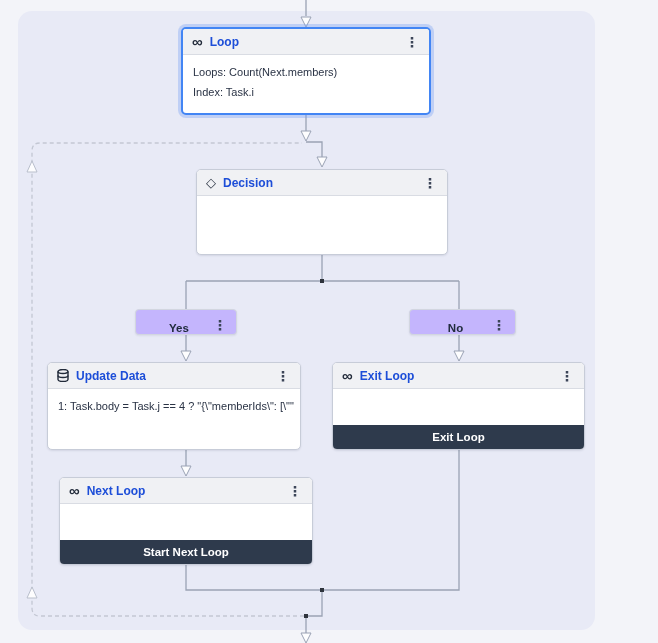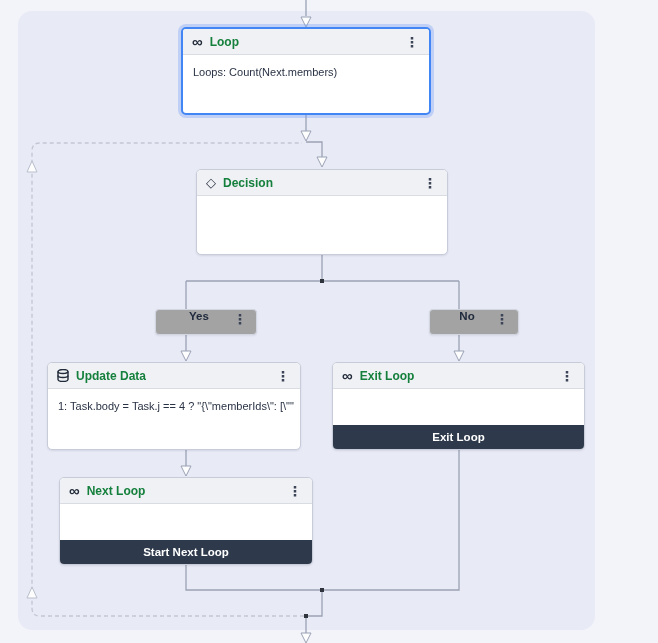--- a/index.html
+++ b/index.html
@@ -31,51 +31,51 @@
     display:flex;align-items:center;gap:7px;height:25px;
     background:#f0f1f4;border-bottom:1px solid #d9dce3;
     border-radius:4px 4px 0 0;padding:0 9px;
   }
   .node.selected .node-header{border-radius:3px 3px 0 0;}
   .hdr-icon{
     color:#222b3a;font-size:15px;line-height:1;font-weight:bold;
     display:flex;align-items:center;
   }
   .hdr-icon.diamond{font-size:13px;font-weight:normal;}
-  .node-title{font-weight:bold;font-size:12px;color:#15803d;}
+  .node-title{font-weight:bold;font-size:12px;color:#1d4ed8;}
   .kebab{
     margin-left:auto;color:#3c4558;font-size:14px;line-height:1;
     font-weight:bold;cursor:pointer;padding:2px 1px;
   }
   .node-body{
     padding:7px 10px;font-size:11px;color:#2a3345;line-height:20px;
     white-space:nowrap;overflow:hidden;
   }
   .node-footer{
     position:absolute;left:0;right:0;bottom:0;height:24px;
     background:#2e3a4c;color:#ffffff;font-weight:bold;font-size:11.5px;
     display:flex;align-items:center;justify-content:center;
     border-radius:0 0 4px 4px;cursor:pointer;
   }
   .branch{
-    position:absolute;z-index:2;background:#a3a3a3;
+    position:absolute;z-index:2;background:#c4b5fd;
     border:1px solid #d2d6e0;border-radius:4px;height:26px;
     box-shadow:0 1px 2px rgba(30,40,70,0.08);
-    display:flex;align-items:flex-start;box-sizing:border-box;margin-left:20px;
+    display:flex;align-items:flex-end;box-sizing:border-box;
   }
   .branch .branch-text{
     flex:1;text-align:center;font-weight:bold;font-size:11.5px;color:#202b3d;
     padding-left:10px;
   }
   .branch .kebab{margin-left:0;margin-right:8px;}
   
   #loop-node{left:181px;top:27px;width:250px;height:88px;}
   #decision-node{left:196px;top:169px;width:252px;height:86px;}
   #yes-branch{left:135px;top:309px;width:102px;}
-  #no-branch{left:409px;top:309px;width:90px;}
+  #no-branch{left:409px;top:309px;width:107px;}
   #update-data-node{left:47px;top:362px;width:254px;height:88px;}
   #exit-loop-node{left:332px;top:362px;width:253px;height:88px;}
   #next-loop-node{left:59px;top:477px;width:254px;height:88px;}
   .db-icon{width:12px;height:13px;display:block;}
 </style>
 </head>
 <body>
 
 <div class="canvas"></div>
 
@@ -115,20 +115,21 @@
 </svg>
 
 <div class="node selected" id="loop-node">
   <div class="node-header">
     <span class="hdr-icon">∞</span>
     <span class="node-title">Loop</span>
     <span class="kebab">⋮</span>
   </div>
   <div class="node-body">
     <div>Loops: Count(Next.members)</div>
+    <div>Index: Task.i</div>
   </div>
 </div>
 
 <div class="node" id="decision-node">
   <div class="node-header">
     <span class="hdr-icon diamond">◇</span>
     <span class="node-title">Decision</span>
     <span class="kebab">⋮</span>
   </div>
 </div>

